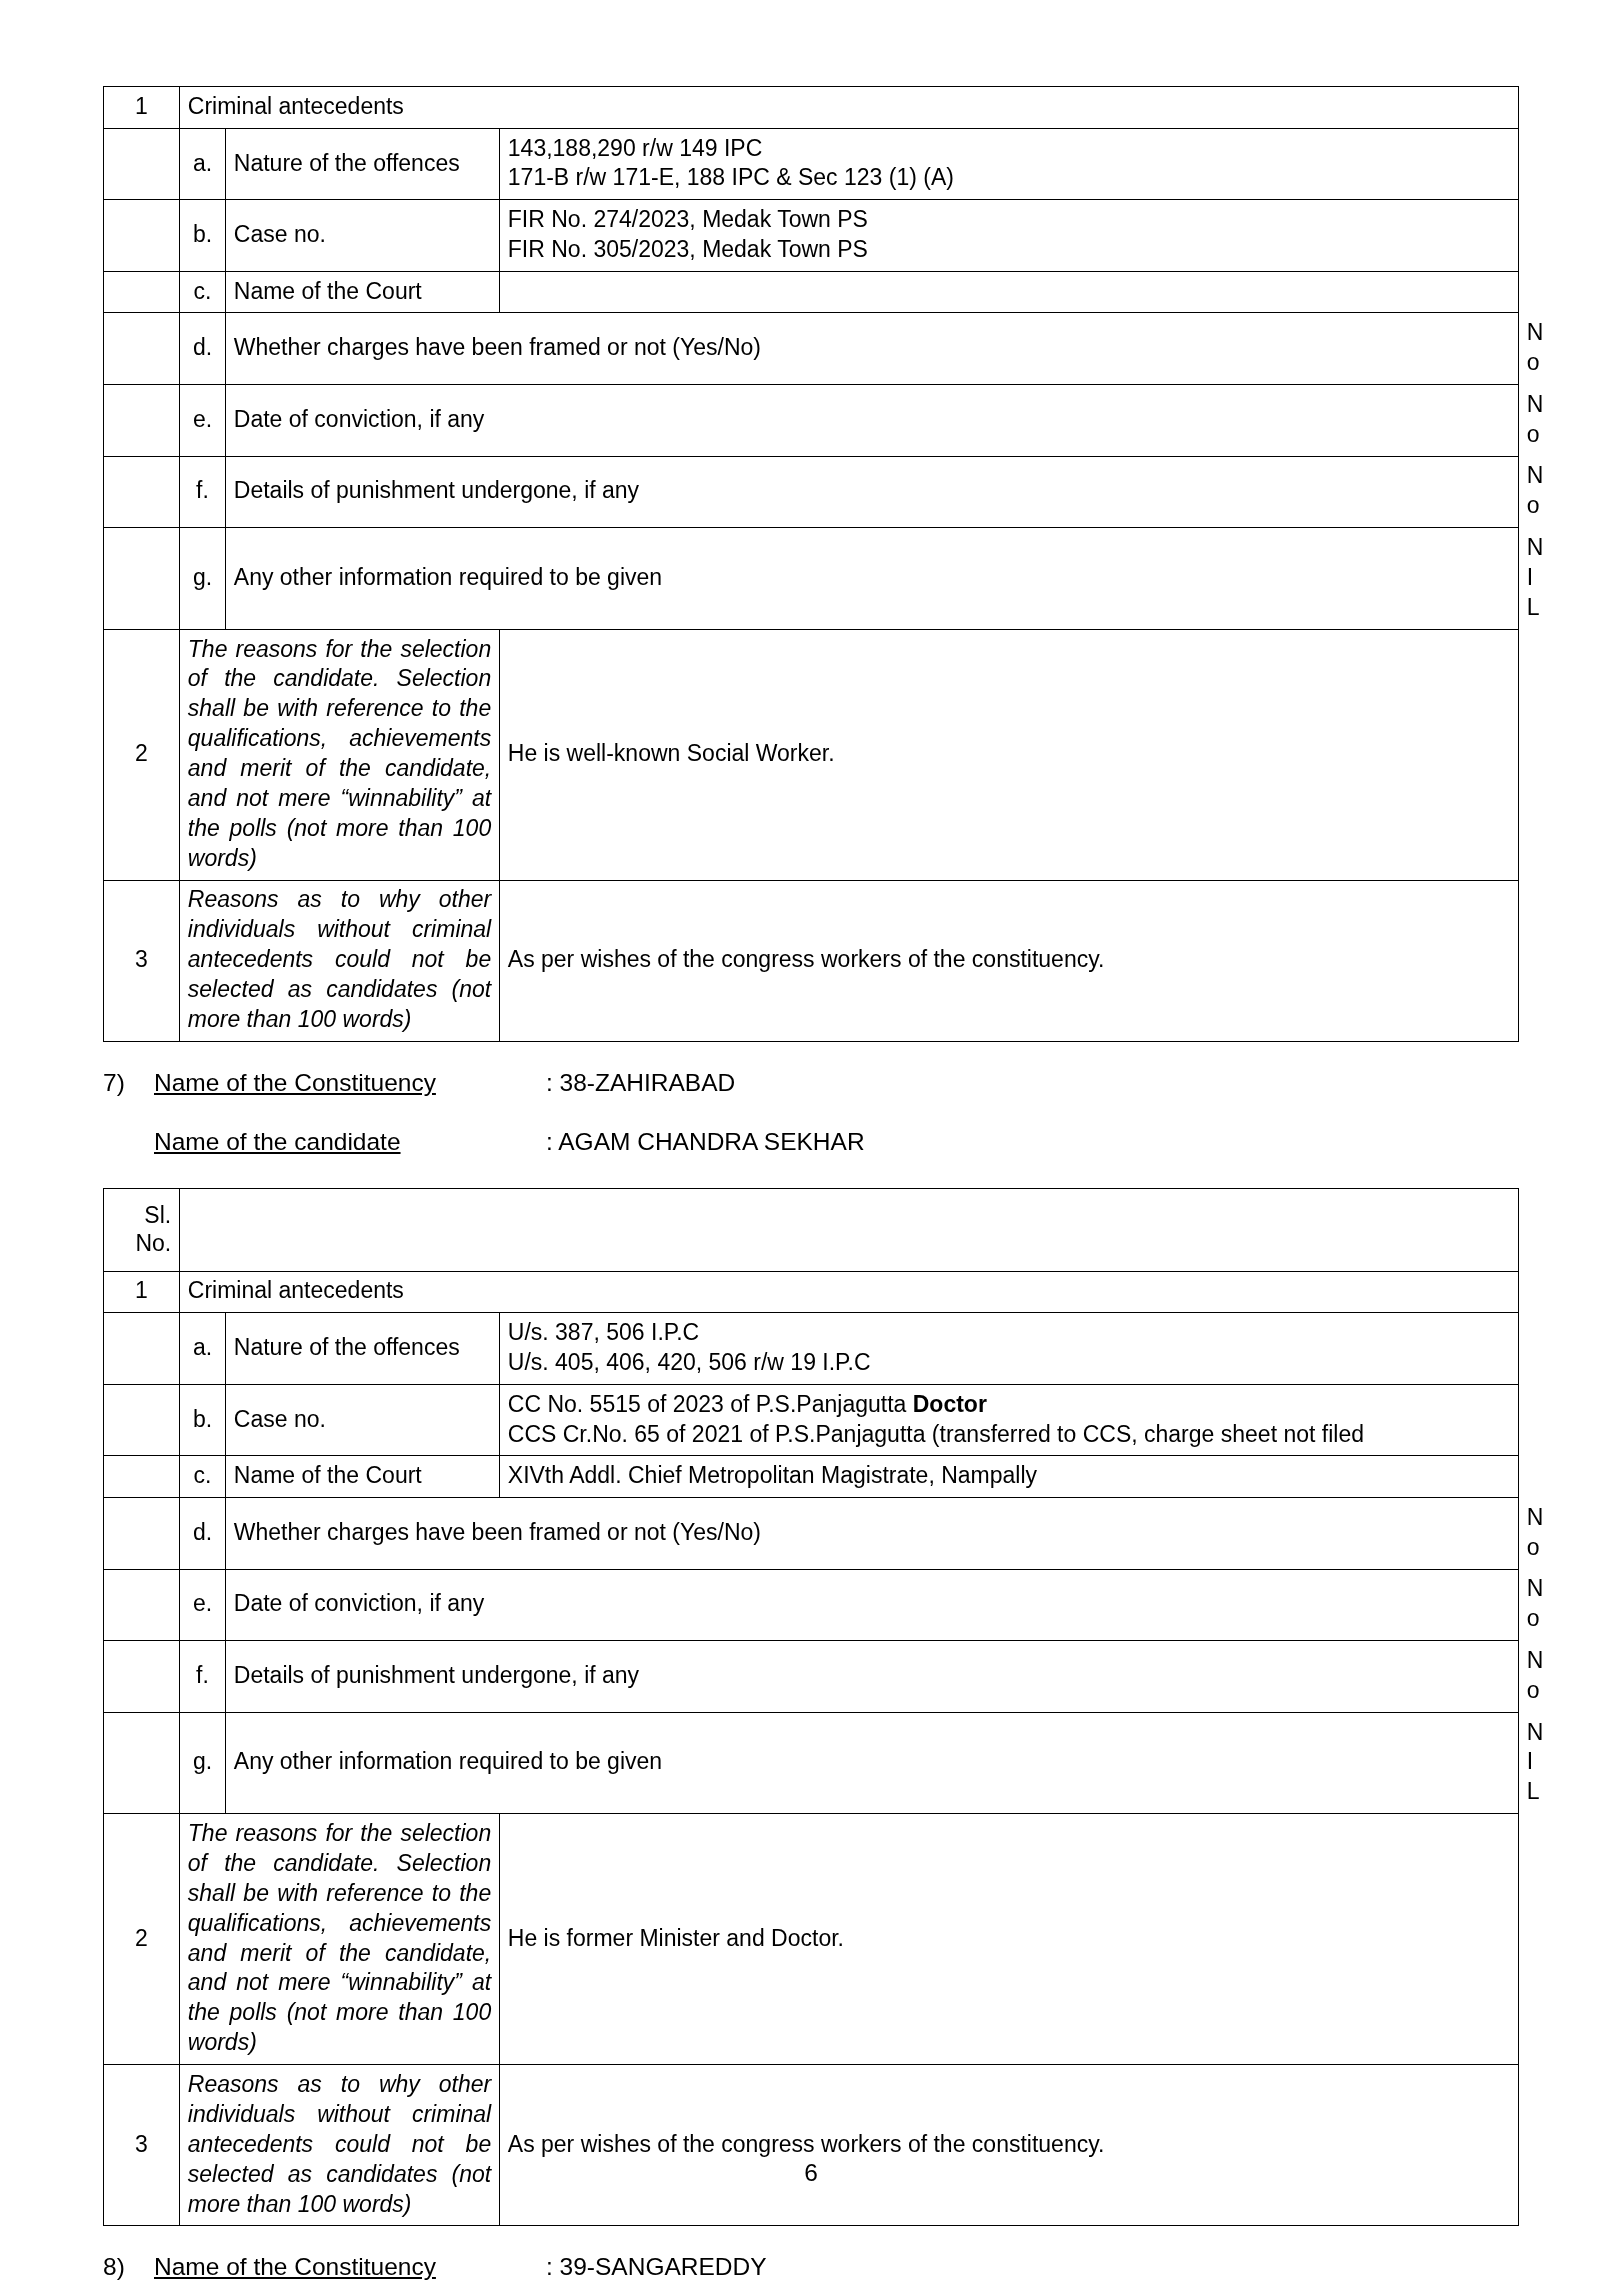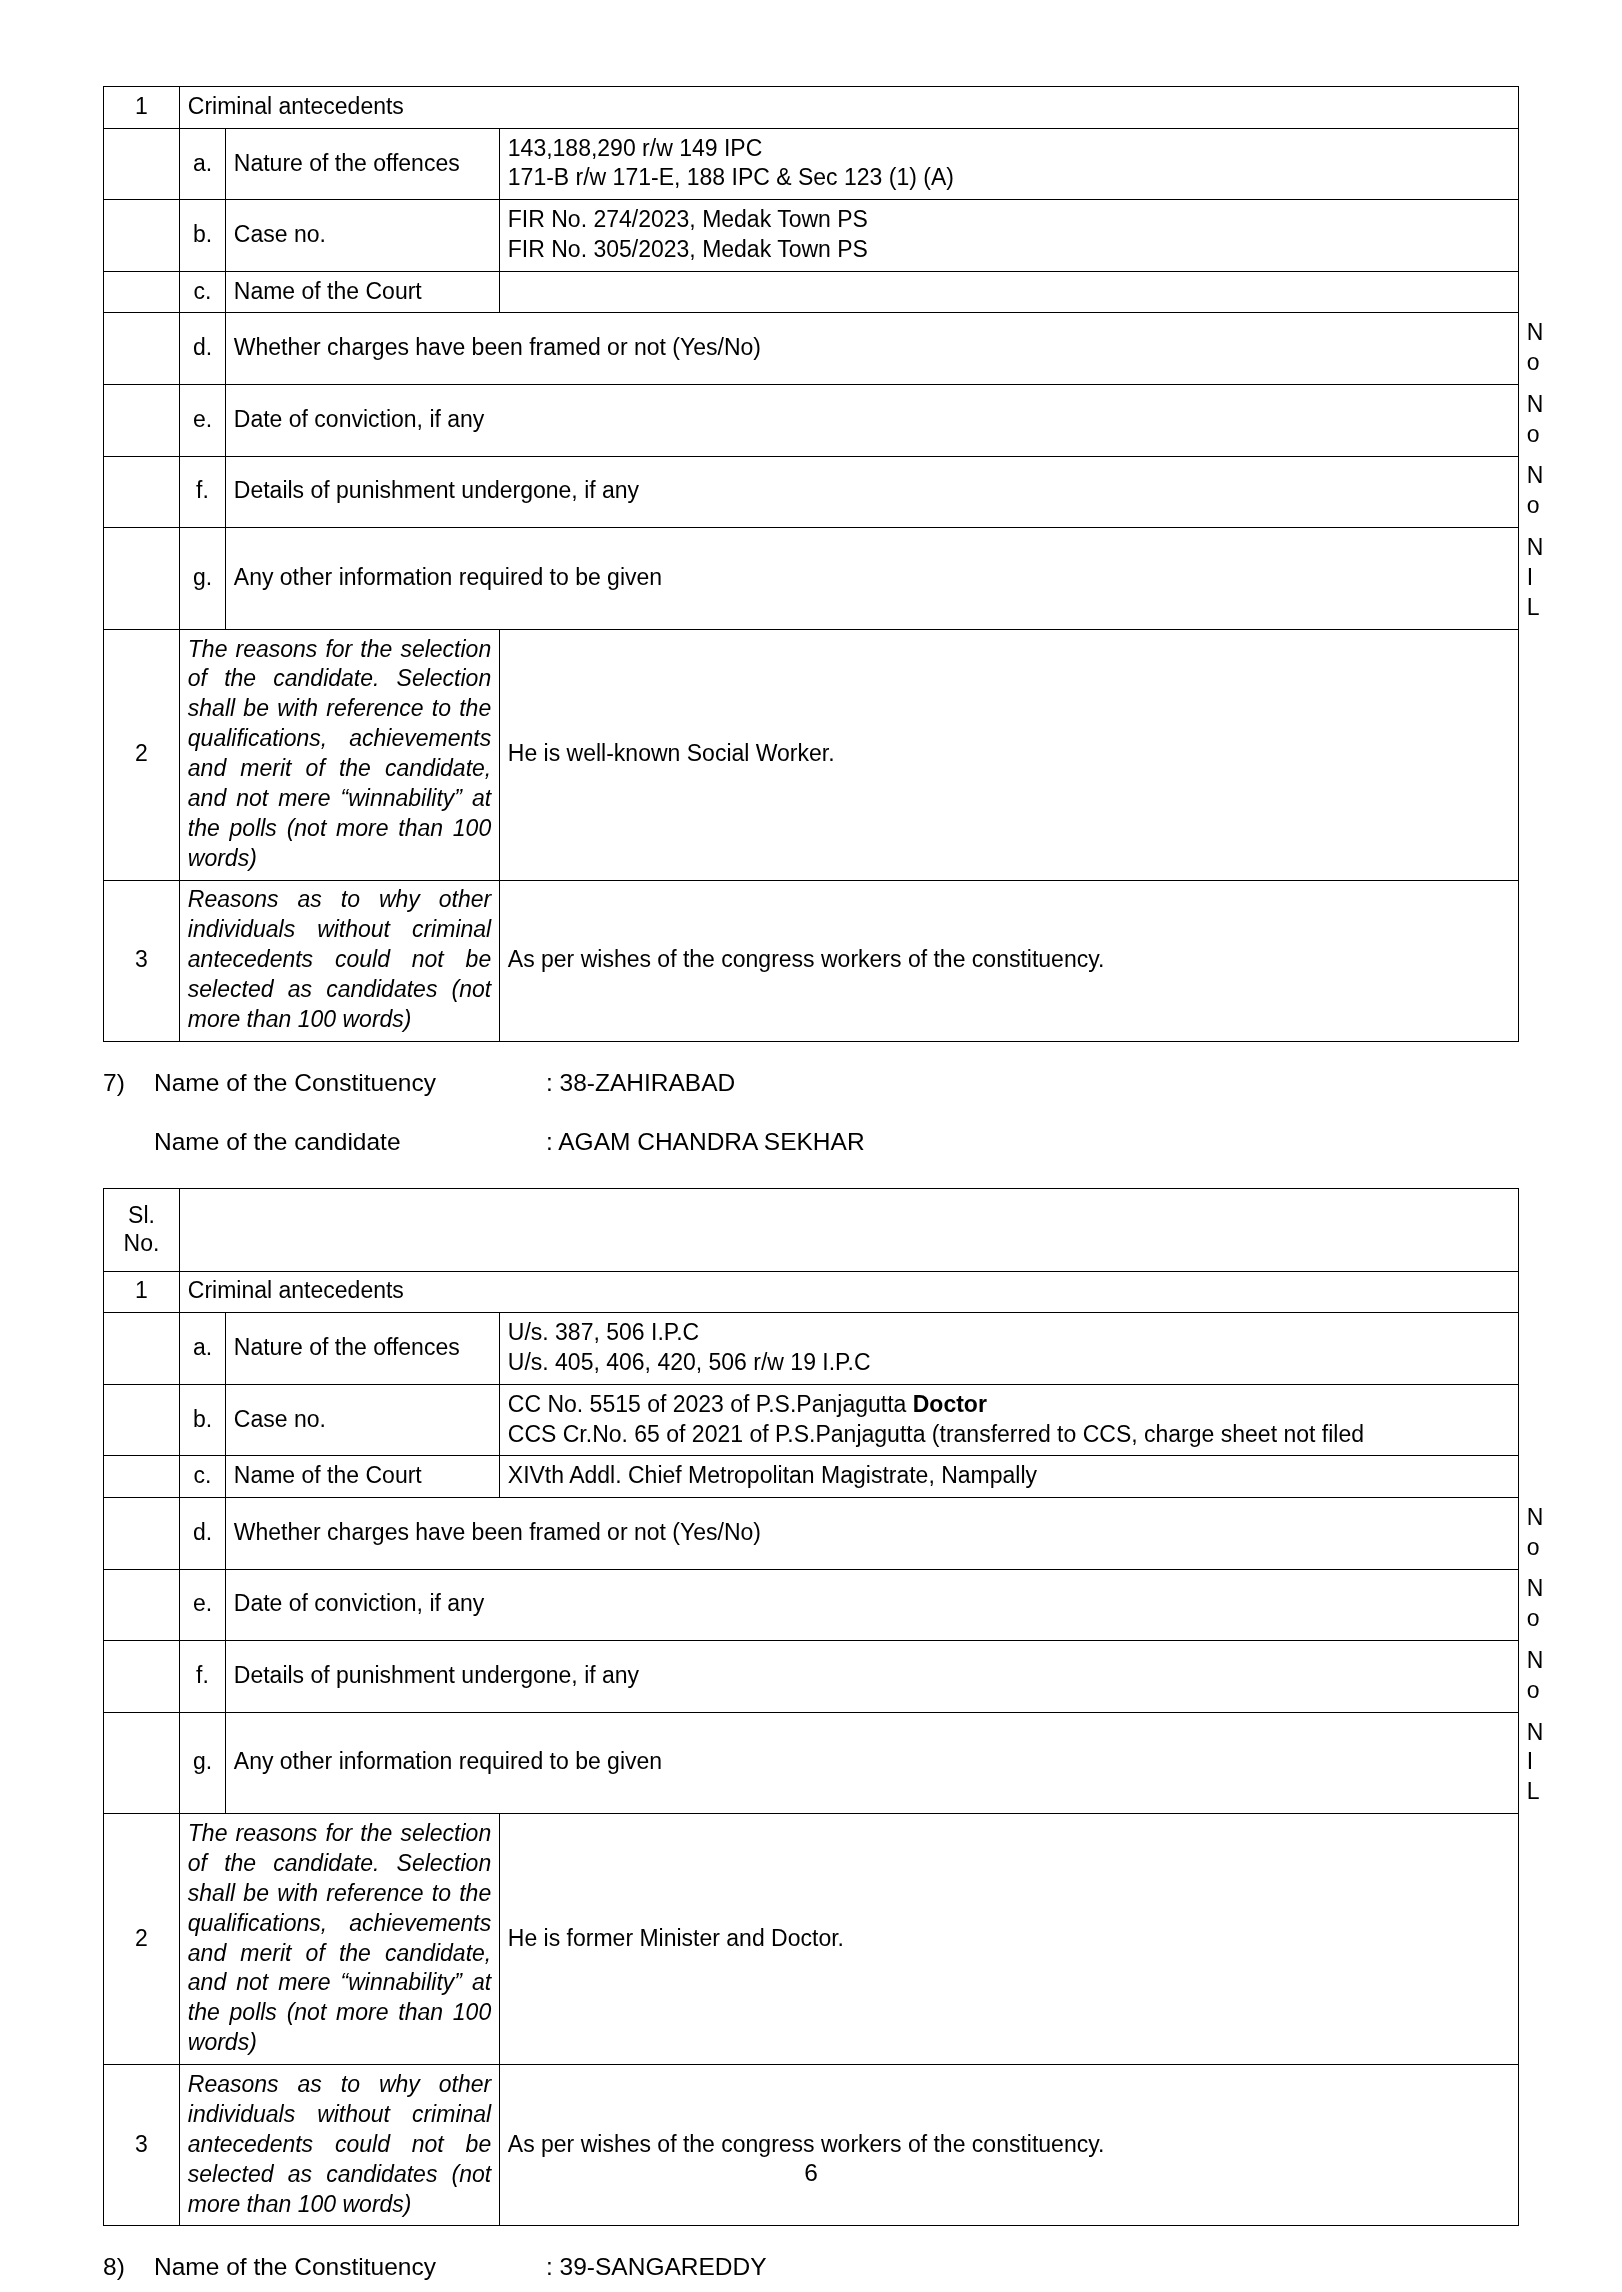--- a/index.html
+++ b/index.html
@@ -42,21 +42,21 @@
   td.letter  { text-align: center; }
   td.justify { text-align: justify; text-align-last: left; font-style: italic; }
   td.top     { vertical-align: top; }
 
   .nowrap-pre { white-space: pre-line; margin-top: 29px; }
 
   .bold { font-weight: bold; }
 
   
   td.slno-head {
-    text-align: center;
+    text-align: right;
     vertical-align: top;
     line-height: 1.22;
     padding-top: 6.9px;
   }
   .spacer-34 { height: 33px; }
 
   .meta-block {
     margin: 29px 0 0 0;
     font-size: 24.5px;
     line-height: 1.0;
@@ -68,20 +68,21 @@
   }
   .meta-row:last-child { margin-bottom: 0; }
   .meta-num {
     width: 51px;
     flex: 0 0 51px;
     text-align: left;
   }
   .meta-label {
     width: 392px;
     flex: 0 0 392px;
+    text-decoration: underline;
   }
   .meta-value {
     flex: 1 1 auto;
   }
 
   .page-number {
     position: absolute;
     left: 0;
     right: 0;
     bottom: 106px;

